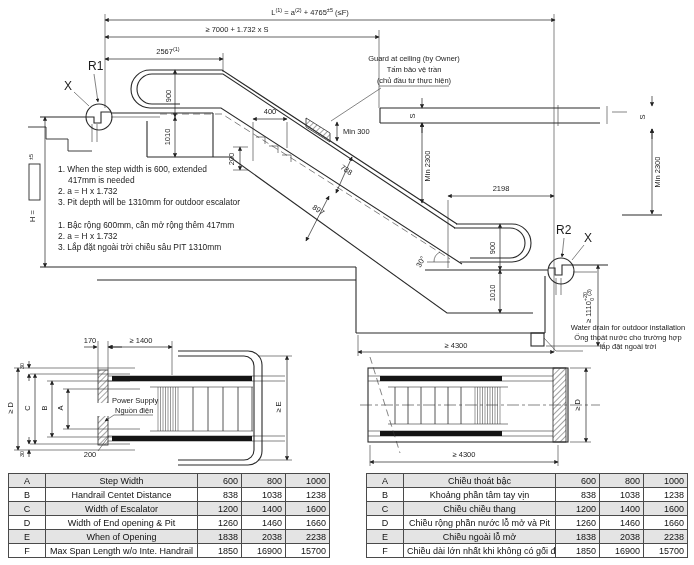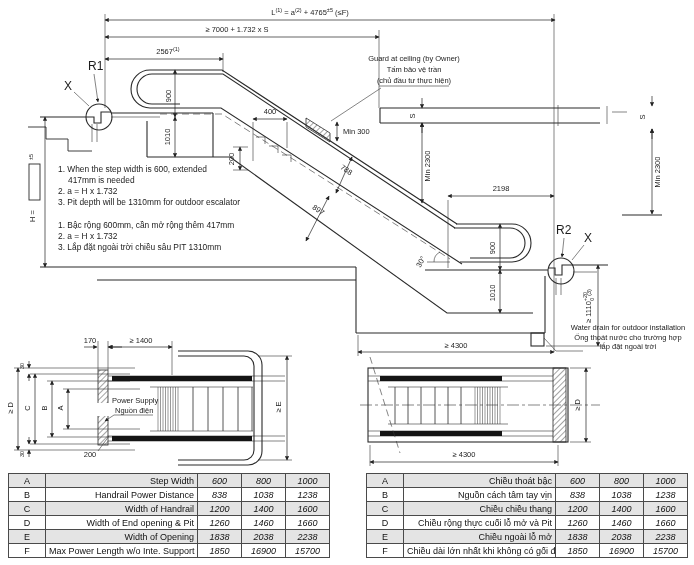--- a/index.html
+++ b/index.html
@@ -14,22 +14,22 @@
   .dash{stroke-dasharray:7 4;}
   .cdash{stroke-dasharray:12 3 3 3;}
   .sm{font-size:5.5px;}
   .nt{font-size:8.4px;}
   .lbl{font-size:12px;}
   .bar{fill:#141414;stroke:none;}
   table{border-collapse:collapse;width:100%;table-layout:fixed;}
   td{border:1px solid #4a4a4a;font-size:9px;height:13px;padding:0 3px;color:#111;
      overflow:hidden;white-space:nowrap;}
   td.k{text-align:center;width:30px;}
-  td.d{text-align:right;}
-  td.v{text-align:center;width:37px;font-style:italic;}
+  td.d{text-align:center;}
+  td.v{text-align:right;width:37px;}
   tr.sh td{background:#e4e4e4;}
   .tbl{position:absolute;top:473px;width:322px;}
   #tblEn{left:8px;} #tblVi{left:366px;}
 </style>
 </head>
 <body>
 
 <div id="stage">
 <svg width="694" height="472" viewBox="0 0 694 472">
   <defs>
@@ -324,83 +324,83 @@
     <tbody>
           <tr class="sh">
             <td class="k">A</td>
             <td class="d">Step Width</td>
             <td class="v">600</td>
             <td class="v">800</td>
             <td class="v">1000</td>
           </tr>
     <tr>
             <td class="k">B</td>
-            <td class="d">Handrail Power Distance</td>
+            <td class="d">Handrail Centet Distance</td>
             <td class="v">838</td>
             <td class="v">1038</td>
             <td class="v">1238</td>
           </tr>
     <tr class="sh">
             <td class="k">C</td>
-            <td class="d">Width of Handrail</td>
+            <td class="d">Width of Escalator</td>
             <td class="v">1200</td>
             <td class="v">1400</td>
             <td class="v">1600</td>
           </tr>
     <tr>
             <td class="k">D</td>
             <td class="d">Width of End opening &amp; Pit</td>
             <td class="v">1260</td>
             <td class="v">1460</td>
             <td class="v">1660</td>
           </tr>
     <tr class="sh">
             <td class="k">E</td>
-            <td class="d">Width of Opening</td>
+            <td class="d">When of Opening</td>
             <td class="v">1838</td>
             <td class="v">2038</td>
             <td class="v">2238</td>
           </tr>
     <tr>
             <td class="k">F</td>
-            <td class="d">Max Power Length w/o Inte. Support</td>
+            <td class="d">Max Span Length w/o Inte. Handrail</td>
             <td class="v">1850</td>
             <td class="v">16900</td>
             <td class="v">15700</td>
           </tr>
   </tbody>
       </table>
 </div>
 <div class="tbl" id="tblVi">
   <table>
     <tbody>
           <tr class="sh">
             <td class="k">A</td>
             <td class="d">Chiều thoát bậc</td>
             <td class="v">600</td>
             <td class="v">800</td>
             <td class="v">1000</td>
           </tr>
     <tr>
             <td class="k">B</td>
-            <td class="d">Nguồn cách tâm tay vịn</td>
+            <td class="d">Khoảng phần tâm tay vịn</td>
             <td class="v">838</td>
             <td class="v">1038</td>
             <td class="v">1238</td>
           </tr>
     <tr class="sh">
             <td class="k">C</td>
             <td class="d">Chiều chiều thang</td>
             <td class="v">1200</td>
             <td class="v">1400</td>
             <td class="v">1600</td>
           </tr>
     <tr>
             <td class="k">D</td>
-            <td class="d">Chiều rộng thực cuối lỗ mở và Pit</td>
+            <td class="d">Chiều rộng phần nước lỗ mở và Pit</td>
             <td class="v">1260</td>
             <td class="v">1460</td>
             <td class="v">1660</td>
           </tr>
     <tr class="sh">
             <td class="k">E</td>
             <td class="d">Chiều ngoài lỗ mở</td>
             <td class="v">1838</td>
             <td class="v">2038</td>
             <td class="v">2238</td>

